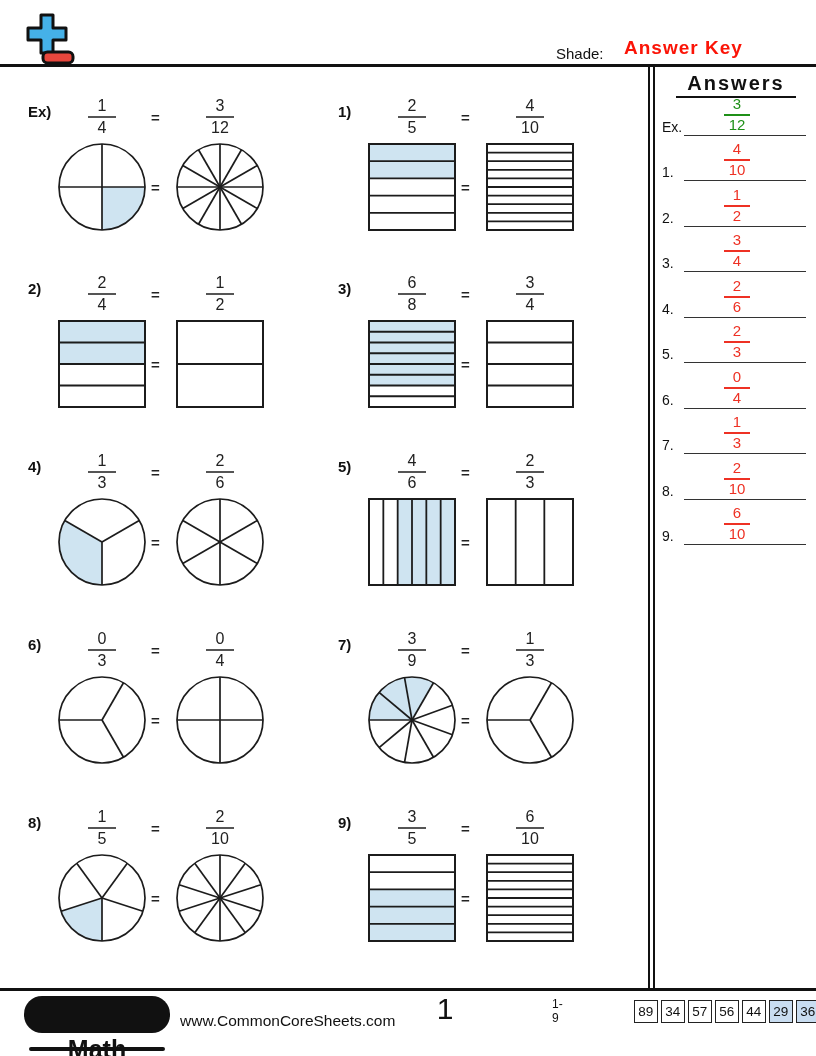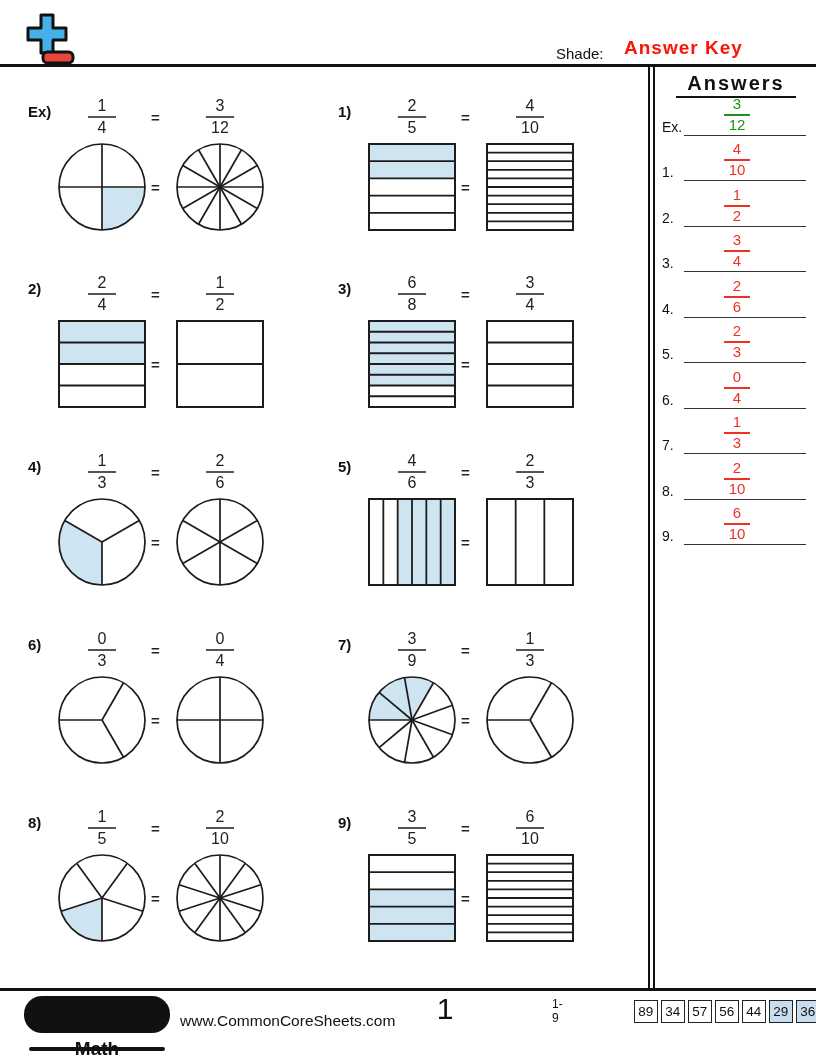--- a/index.html
+++ b/index.html
@@ -40,21 +40,21 @@
   .ans-line { position:absolute; left:28px; right:6px; bottom:0; border-bottom:1.5px solid #333; }
   .ans-frac { position:absolute; left:50px; bottom:3px; width:62px; display:flex; flex-direction:column;
               align-items:center; font-size:15px; line-height:1.1; }
   .ans-frac .fbar { width:26px; background:currentColor; }
 
   
   .footer-rule { position:absolute; left:0; top:988px; width:816px; height:3px; background:#111; }
   .math-badge { position:absolute; left:24px; top:996px; width:146px; height:37px; background:#111; border-radius:18px; }
   .math-badge-inner { position:absolute; left:5px; top:4px; right:5px; bottom:4px; background:#fff;
                       border:2px solid #111; border-radius:14px; display:flex; align-items:center;
-                      justify-content:center; font-size:19px; font-weight:bold;margin-top:47px; }
+                      justify-content:center; font-size:25px; font-weight:bold;margin-top:47px; }
   .site { position:absolute; left:180px; top:1012px; font-size:15.5px; }
   .page-num { position:absolute; left:400px; top:992px; width:90px; text-align:center; font-size:30px; }
   .score { position:absolute; left:552px; top:997px; display:flex; align-items:center; gap:3px; }
   .score-label { font-size:12px; margin-right:20px; }
   .score-cell { width:24px; height:23px; border:1.5px solid #222; display:flex; align-items:center;
                 justify-content:center; font-size:13.5px; background:#fff; }
 </style>
 </head>
 <body>
 

